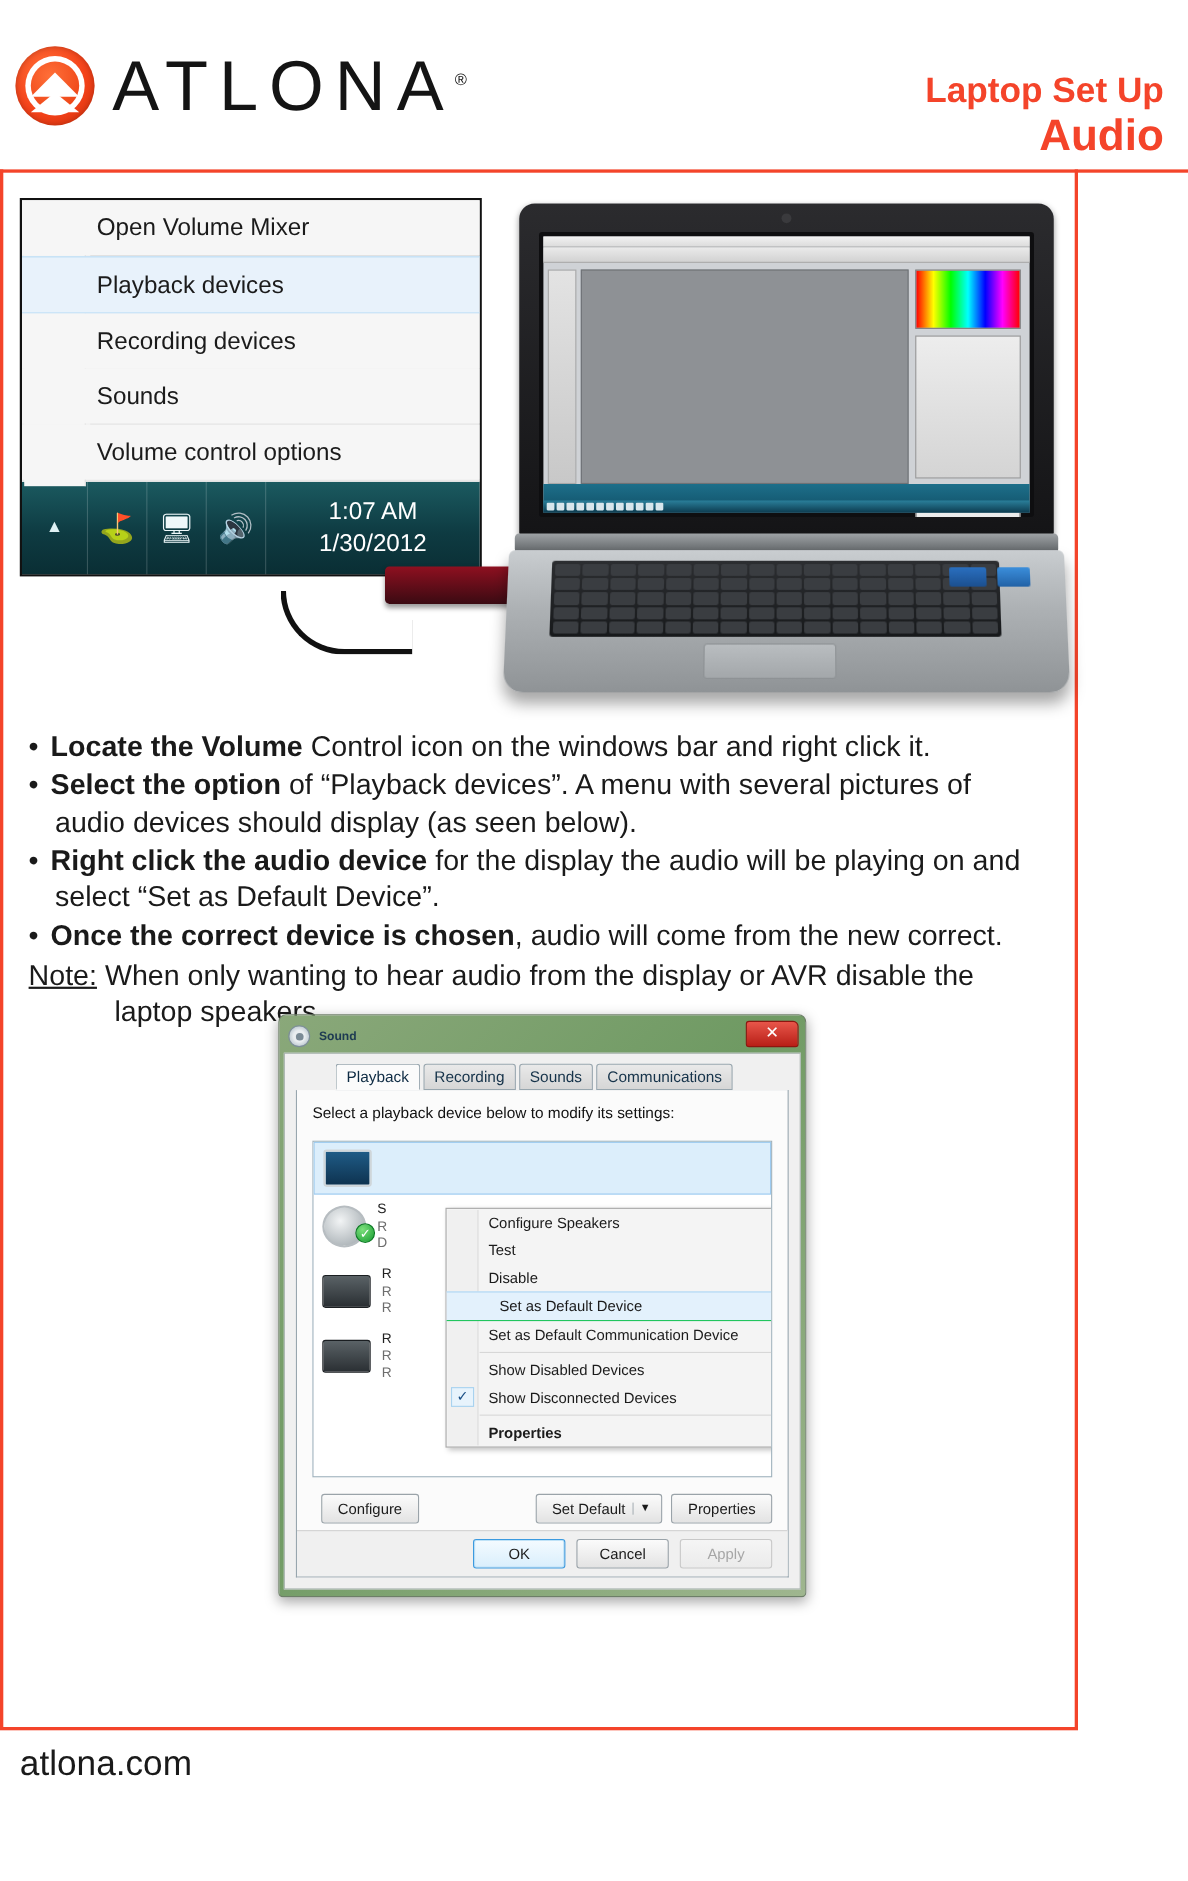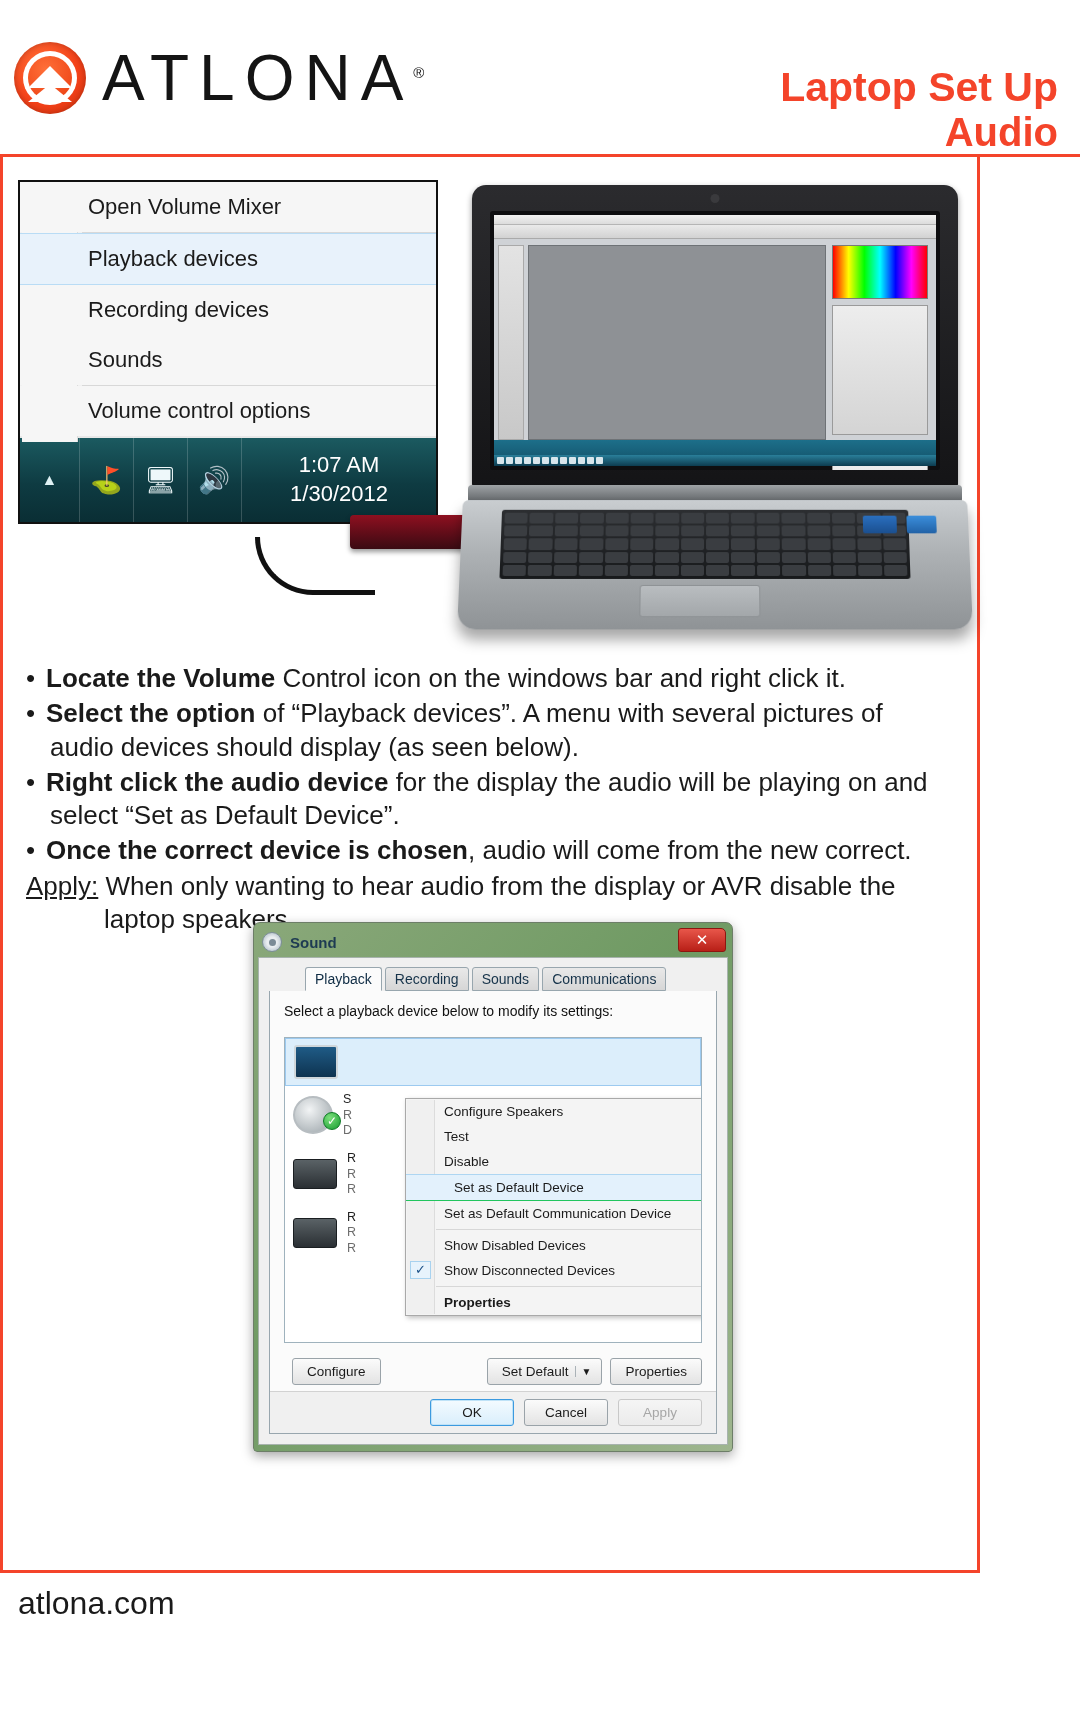--- a/index.html
+++ b/index.html
@@ -28,21 +28,21 @@
     width:0; height:0; border-left:22px solid transparent; border-right:22px solid transparent;
     border-bottom:22px solid #ffffff; }
   .logo-mark .chev:after { content:""; position:absolute; left:-22px; top:6px;
     width:0; height:0; border-left:22px solid transparent; border-right:22px solid transparent;
     border-bottom:18px solid #ffffff; }
   .logo-text { margin-left:16px; font-size:64px; letter-spacing:10px; font-weight:400;
     color:#141414; font-family:"Liberation Sans", sans-serif; line-height:1; }
   .logo-reg { font-size:15px; vertical-align:super; letter-spacing:0; }
 
   .title-block { position:absolute; right:22px; top:66px; text-align:right; }
-  .title-main { font-size:41px; font-weight:bold; color:#f4442a; line-height:1.05; }
+  .title-main { font-size:32px; font-weight:bold; color:#f4442a; line-height:1.05; }
   .title-sub  { font-size:40px; font-weight:bold; color:#f4442a; line-height:1.15; }
 
   .hrule { position:absolute; left:0; top:154px; width:1080px; height:3px; background:#f4442a; }
   .vrule-l { position:absolute; left:0; top:154px; width:3px; height:1418px; background:#f4442a; }
   .vrule-r { position:absolute; left:977px; top:154px; width:3px; height:1418px; background:#f4442a; }
   .hrule-b { position:absolute; left:0; top:1570px; width:980px; height:3px; background:#f4442a; }
 
   
   .volmenu {
     position:absolute; left:18px; top:180px; width:420px;
@@ -127,21 +127,21 @@
   .sound-win { position:absolute; left:253px; top:922px; width:480px; height:530px;
      background:linear-gradient(135deg,#8aa87a,#6f9a63 45%,#9fb68f);
      border:1px solid #6d7e68; border-radius:7px 7px 4px 4px;
      box-shadow:0 4px 12px rgba(0,0,0,.35); padding:4px; }
   .sw-title { height:30px; display:flex; align-items:center; padding:0 4px; position:relative; }
   .sw-gear { width:20px; height:20px; border-radius:50%;
      background:radial-gradient(circle,#e9edf0 40%,#9fb0bb); border:1px solid #7d8e99;
      margin-right:8px; position:relative; }
   .sw-gear:after { content:""; position:absolute; left:6px; top:6px; width:7px; height:7px;
      border-radius:50%; background:#7b8b96; }
-  .sw-name { font-size:15px; color:#1d3a52; font-weight:600; }
+  .sw-name { font-size:11px; color:#1d3a52; font-weight:600; }
   .sw-close { position:absolute; right:2px; top:1px; width:48px; height:24px;
      background:linear-gradient(#e8564a,#b81f17); border:1px solid #8d1610;
      border-radius:3px 5px 3px 3px; color:#fff; font-size:15px; text-align:center; line-height:22px; }
   .sw-body { background:#f0f0f0; border:1px solid #a7b3ad; height:488px; position:relative; }
   .tabstrip { position:absolute; left:10px; top:10px; right:10px; height:24px;
      display:flex; align-items:flex-end; border-bottom:1px solid #98a6ae;margin-left:36px; }
   .tab { font-size:14px; color:#16334a; padding:3px 9px; border:1px solid #98a6ae;
      background:linear-gradient(#e9e9e9,#d6d6d6); margin-right:3px; border-radius:3px 3px 0 0; }
   .tab.active { background:#fbfbfb; border-bottom-color:#fbfbfb; color:#0f2c44; }
   .panel { position:absolute; left:10px; top:33px; right:10px; bottom:10px;
@@ -371,21 +371,21 @@
     <span class="indent">audio devices should display (as seen below).</span>
   </p>
   <p>
     <span class="bul">•</span><span class="b">Right click the audio device</span><span> for the display the audio will be playing on and</span>
     <span class="indent">select “Set as Default Device”.</span>
   </p>
   <p>
     <span class="bul">•</span><span class="b">Once the correct device is chosen</span><span>, audio will come from the new correct.</span>
   </p>
   <p>
-    <span class="note-u">Apply:</span><span> When only wanting to hear audio from the display or AVR disable the</span>
+    <span class="note-u">Note:</span><span> When only wanting to hear audio from the display or AVR disable the</span>
     <span class="note-indent">laptop speakers.</span>
   </p>
 </div>
 
 <div class="sound-win">
   <div class="sw-title">
     <div class="sw-gear"></div>
     <div class="sw-name">Sound</div>
     <div class="sw-close">✕</div>
   </div>

